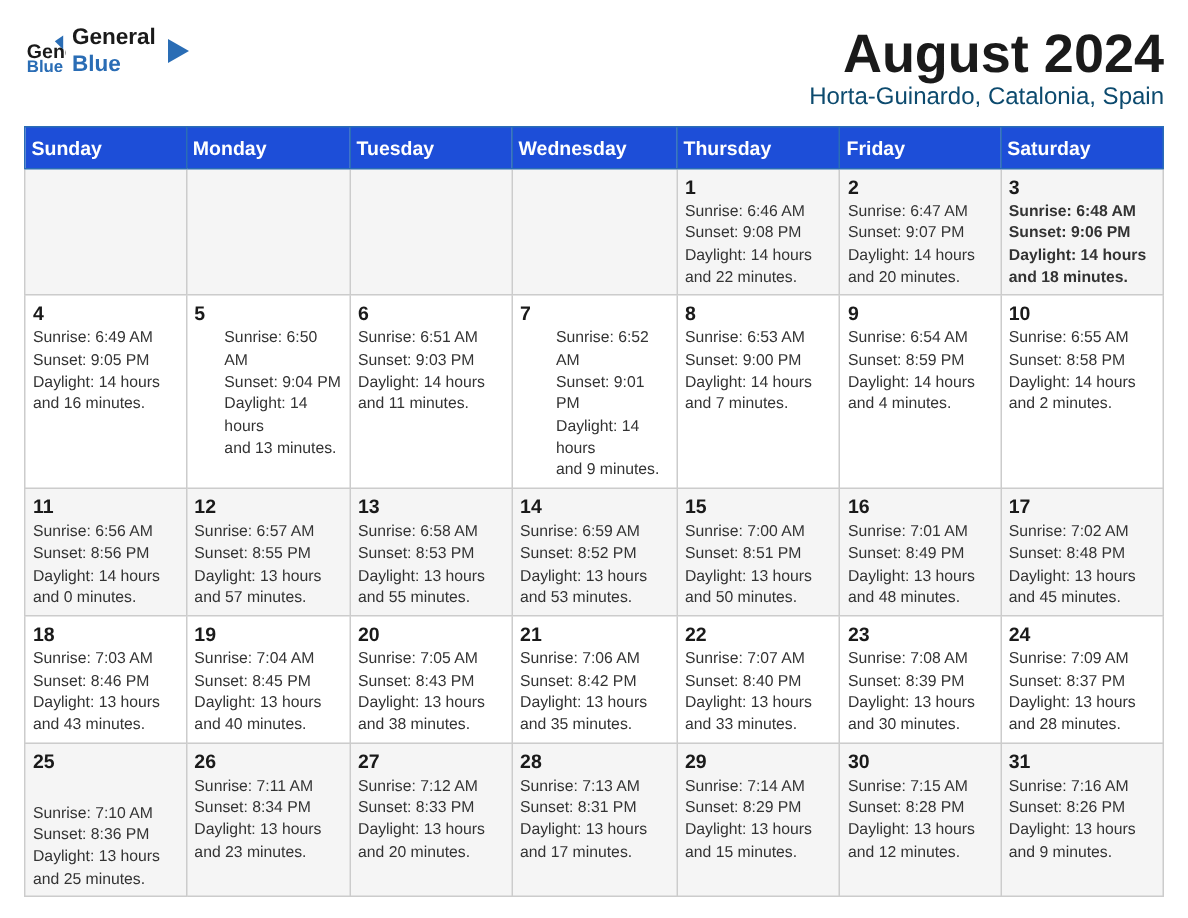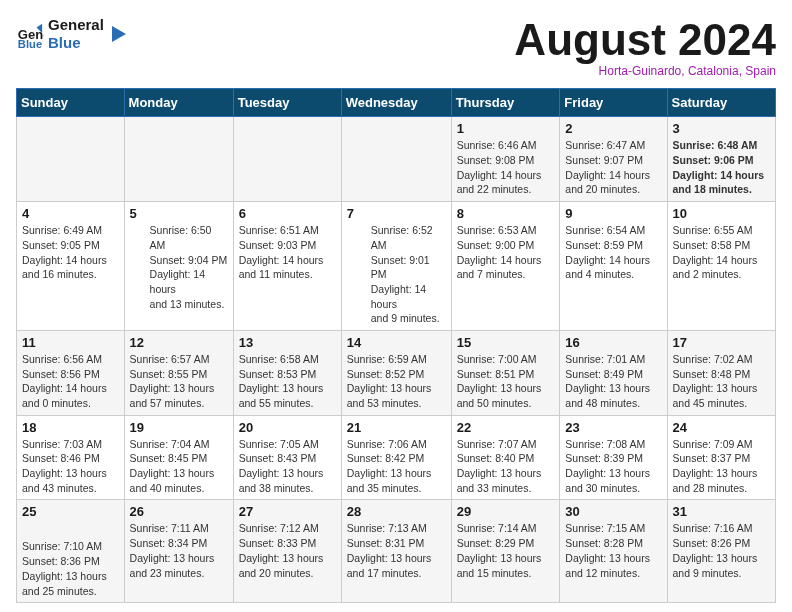--- a/index.html
+++ b/index.html
@@ -22,36 +22,36 @@
       gap: 4px;
     }
     .logo-icon {
       width: 28px;
       height: 28px;
     }
     .title-section {
       text-align: right;
     }
     .calendar-title {
-      font-size: 44px;
+      font-size: 36px;
       font-weight: bold;
       color: #1a1a1a;
       line-height: 1.1;
     }
     .calendar-subtitle {
-      font-size: 12px;
-      color: #a21caf;
+      font-size: 16px;
+      color: #0c4a6e;
     }
     table {
       width: 100%;
       border-collapse: collapse;
       font-size: 11px;
     }
     thead tr th {
-      background-color: #0c4a6e;
+      background-color: #1d4ed8;
       color: #fff;
       padding: 6px 4px;
       text-align: left;
       font-size: 13px;
       font-weight: bold;
       border: 1px solid #2a6db5;
     }
     tbody tr {
       vertical-align: top;
     }

